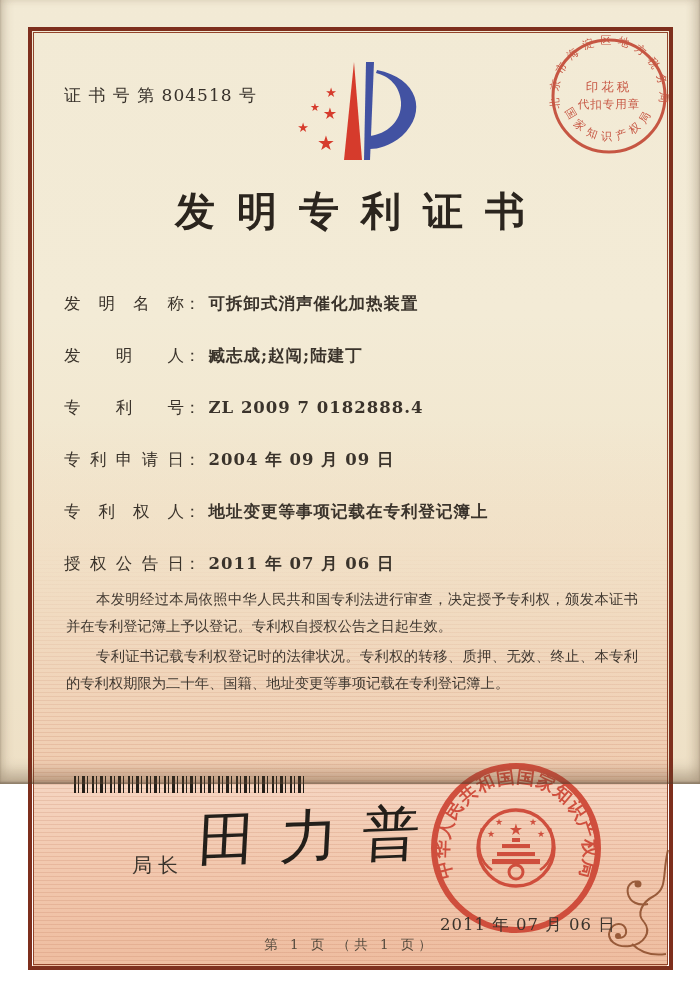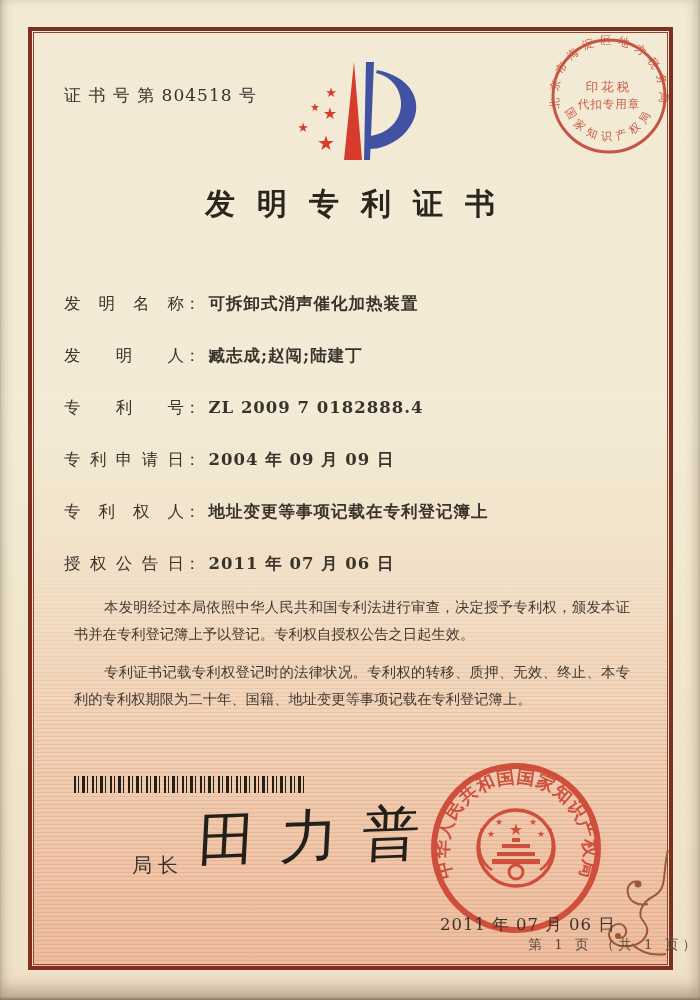--- a/index.html
+++ b/index.html
@@ -1,58 +1,58 @@
 <!DOCTYPE html>
 <html><head>
 <meta charset="utf-8">
 <style>
   html,body{margin:0;padding:0;}
   body{width:700px;height:1000px;overflow:hidden;font-family:"DejaVu Serif", serif;}
-  .page{position:relative;width:700px;height:1000px;
+  .page{position:relative;width:700px;height:784px;
     background:linear-gradient(180deg,#f2ead5 0%,#f3ebd6 40%,#f1e6cd 65%,#eee0c6 100%);}
   
   .rose{position:absolute;left:33px;top:420px;width:634px;height:546px;z-index:0;
     background:linear-gradient(180deg,rgba(243,200,173,0) 0%,rgba(243,200,173,0.22) 28%,
       rgba(242,196,168,0.55) 55%,rgba(240,192,162,0.85) 80%,rgba(238,187,157,0.97) 100%);}
   .rose::after{content:"";position:absolute;inset:0;
     background:repeating-linear-gradient(180deg,rgba(176,96,66,0.16) 0 1px,rgba(176,96,66,0) 1px 4px);
     -webkit-mask-image:linear-gradient(180deg,transparent 0 22%,#000 60%);
     mask-image:linear-gradient(180deg,transparent 0 22%,#000 60%);}
   
   .frame{position:absolute;left:28px;top:27px;width:637px;height:935px;
     border:4px solid #7e2f1d;z-index:1;}
   .frame-inner{position:absolute;inset:1px;border:1px solid #93442b;}
   .cert-no{position:absolute;left:64px;top:84px;font-size:17px;color:#37312a;
     letter-spacing:1px;z-index:2;}
   .logo{position:absolute;left:270px;top:56px;width:175px;height:118px;z-index:2;}
   .stamp{position:absolute;left:543px;top:30px;width:132px;height:132px;opacity:.9;z-index:2;}
-  .title{position:absolute;left:0;right:0;top:184px;text-align:center;font-size:30px;
+  .title{position:absolute;left:0;right:0;top:184px;text-align:center;font-size:40px;
     font-weight:700;letter-spacing:22px;text-indent:22px;color:#2b251e;z-index:2;}
   .fields{position:absolute;left:64px;top:290px;display:flex;flex-direction:column;
     gap:24px;font-size:16.5px;color:#3a332b;z-index:2;}
   .field{height:28px;line-height:28px;display:flex;}
   .jlabel{width:120px;display:flex;justify-content:space-between;}
   .colon{margin-right:8px;}
   .fvalue{letter-spacing:1px;font-weight:bold;}
   .body-text{position:absolute;left:62px;top:582px;width:580px;font-size:14.3px;
     line-height:26.5px;color:#403830;text-align:justify;z-index:2;}
-  .body-text p{margin:12px;text-indent:2.1em;}
+  .body-text p{margin:4px;text-indent:2.1em;}
   .barcode{position:absolute;left:74px;top:776px;width:230px;height:17px;z-index:2;
     background:repeating-linear-gradient(90deg,#241f19 0 2px,transparent 2px 4px,
       #241f19 4px 5px,transparent 5px 8px,#241f19 8px 11px,transparent 11px 13px,
       #241f19 13px 14px,transparent 14px 18px);}
   .sig-title{position:absolute;left:132px;top:852px;font-size:20px;letter-spacing:6px;
     color:#3c352d;z-index:2;}
   .sig-name{position:absolute;left:198px;top:798px;font-size:58px;color:#231f1a;
     letter-spacing:24px;transform:rotate(-2deg) skewX(-5deg);z-index:2;}
   .seal{position:absolute;left:426px;top:758px;width:180px;height:180px;opacity:.92;z-index:2;}
   .seal-date{position:absolute;left:440px;top:914px;font-size:16.5px;letter-spacing:1px;
     color:#3a332c;z-index:3;}
   .ornament{position:absolute;left:592px;top:844px;width:82px;height:118px;z-index:2;}
-  .footer{position:absolute;left:0;right:0;top:936px;text-align:right;font-size:13.5px;
+  .footer{position:absolute;left:0;right:0;top:936px;text-align:center;font-size:13.5px;
     letter-spacing:4px;color:#564b3e;z-index:2;}
   .scan-shadow{position:absolute;inset:0;pointer-events:none;z-index:5;
     box-shadow:inset 0 -12px 14px rgba(90,70,50,.33),inset 0 -2px 2px rgba(60,46,34,.35),
       inset -6px 0 8px rgba(140,115,85,.14),inset 4px 0 6px rgba(140,115,85,.10);}
 </style>
 </head>
 <body>
 
 <div class="page">
 

